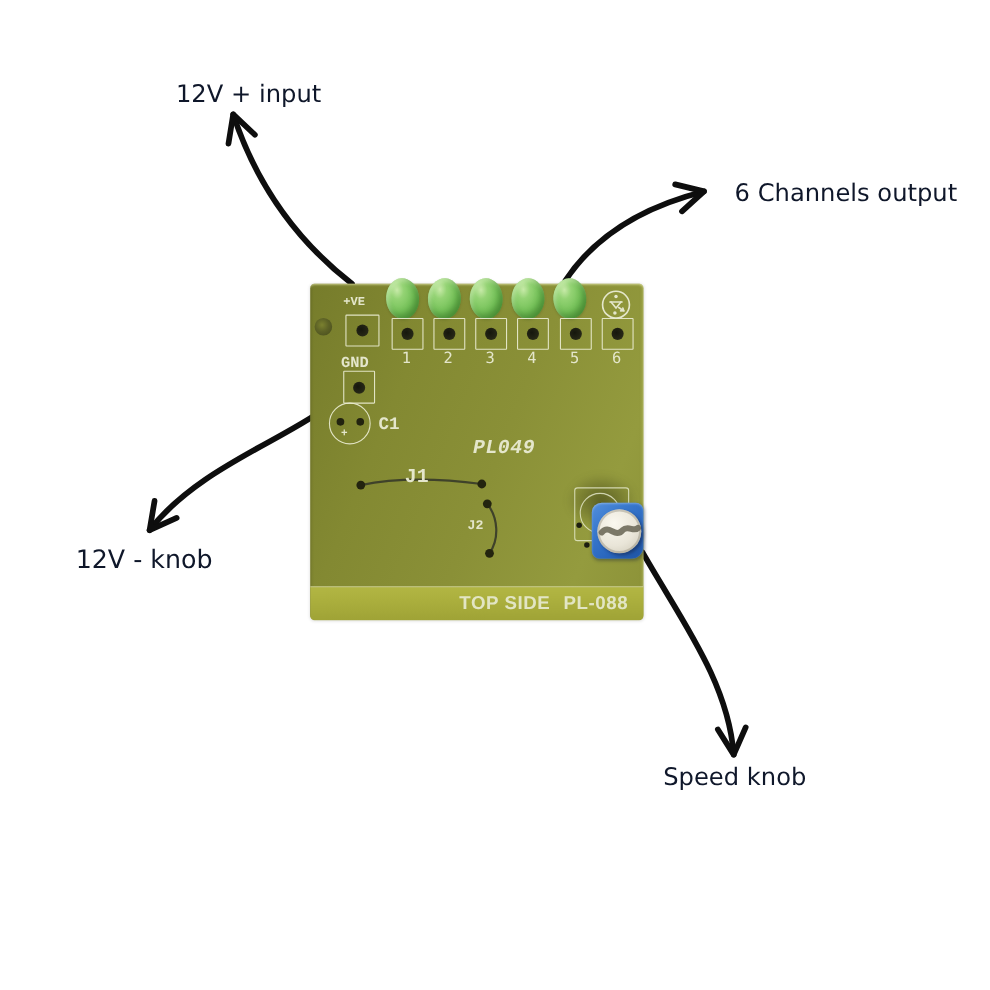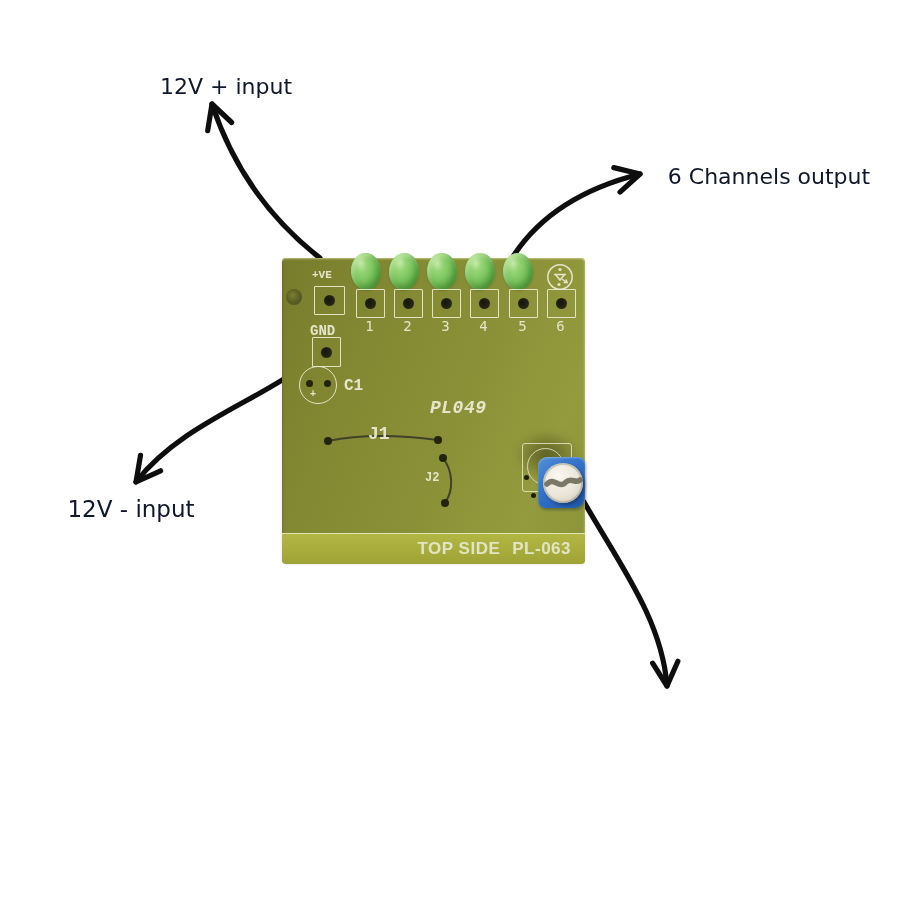--- a/index.html
+++ b/index.html
@@ -89,21 +89,22 @@
   #model{position:absolute;left:148px;top:116px;font-family:Liberation Mono, monospace;
       font-style:italic;font-weight:bold;font-size:18px;color:#e4e6cb;letter-spacing:.5px;margin-top:24px;}
 </style>
 </head>
 <body>
 
 <div id="stage">
 
   <div class="callout" id="lbl-power-pos">12V + input</div>
   <div class="callout" id="lbl-channels">6 Channels output</div>
-  <div class="callout" id="lbl-power-neg">12V - input</div>
+  <div class="callout" id="lbl-power-neg">12V - knob</div>
+  <div class="callout" id="lbl-speed">Speed knob</div>
 
   <svg id="arrows">
     <g>
       <path d="M 320 258 Q 243 198 212 104"></path>
       <polyline points="207.7,130.6 212,104 231.7,122.5"></polyline>
     </g>
     <g>
       <path d="M 514 255 Q 553 196 640 174"></path>
       <polyline points="613.8,167.6 640,174 620,192.1"></polyline>
     </g>
@@ -207,18 +208,18 @@
     <span class="trim-pin" style="left:249px;top:235px;"></span>
     <div id="trim-body"></div>
     <div id="trim-rotor">
       <svg width="40" height="40" viewBox="0 0 40 40">
         <path d="M4 21 C 11 13 16 27 23 19 C 28 14 33 21 37 17" fill="none" stroke="#6e6a5a" stroke-width="5.5" stroke-linecap="round" opacity="0.9"></path>
       </svg>
     </div>
 
     <div id="strip">
       <span class="word">TOP SIDE</span>
-      <span class="word">PL-063</span>
+      <span class="word">PL-088</span>
     </div>
 
   </div>
 
 </div>
 
 </body></html>

